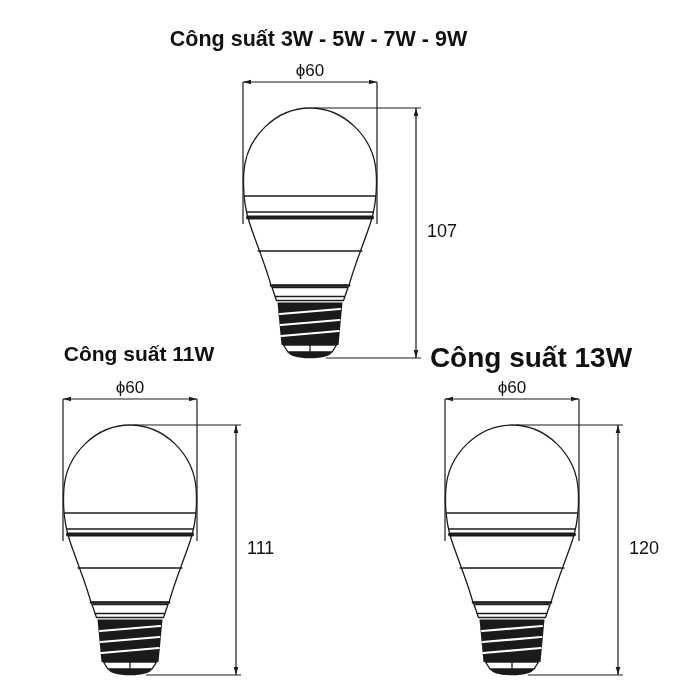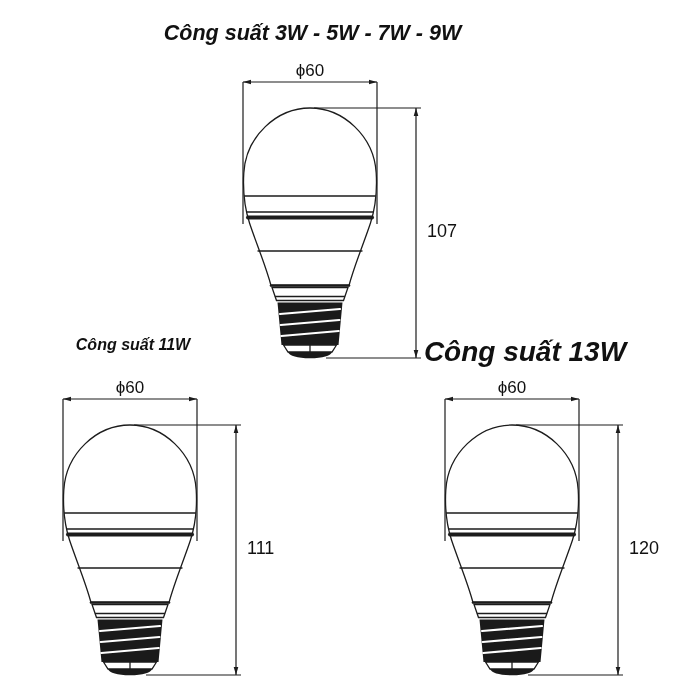--- a/index.html
+++ b/index.html
@@ -10,30 +10,29 @@
     position: relative;
     overflow: hidden;
   }
   .page {
     position: absolute; inset: 0;
     background: #ffffff;
   }
   .figure { display: contents; }
   .fig-title {
     position: absolute;
-    margin: 0;
+    margin: 6px;
     text-align: center;
     font-weight: 700;
     color: #111111;
     line-height: 1.15;
     white-space: nowrap;
-    font-style: italic;
   }
   .t-top   { left: 90px;  top: 21px;  width: 445px; font-size: 21.5px; }
-  .t-left  { left: 13px;  top: 336px; width: 240px; font-size: 16px; }
+  .t-left  { left: 13px;  top: 336px; width: 240px; font-size: 21px; }
   .t-right { left: 405px; top: 336px; width: 240px; font-size: 28px; }
   .drawing { position: absolute; width: 240px; height: 312px; }
   .d-top   { left: 230px; top: 56px; }
   .d-left  { left: 50px;  top: 373px; }
   .d-right { left: 432px; top: 373px; }
   svg text {
     font-family: "Liberation Sans", sans-serif;
     fill: #111111;
   }
   .dim-text   { font-size: 17px; }

